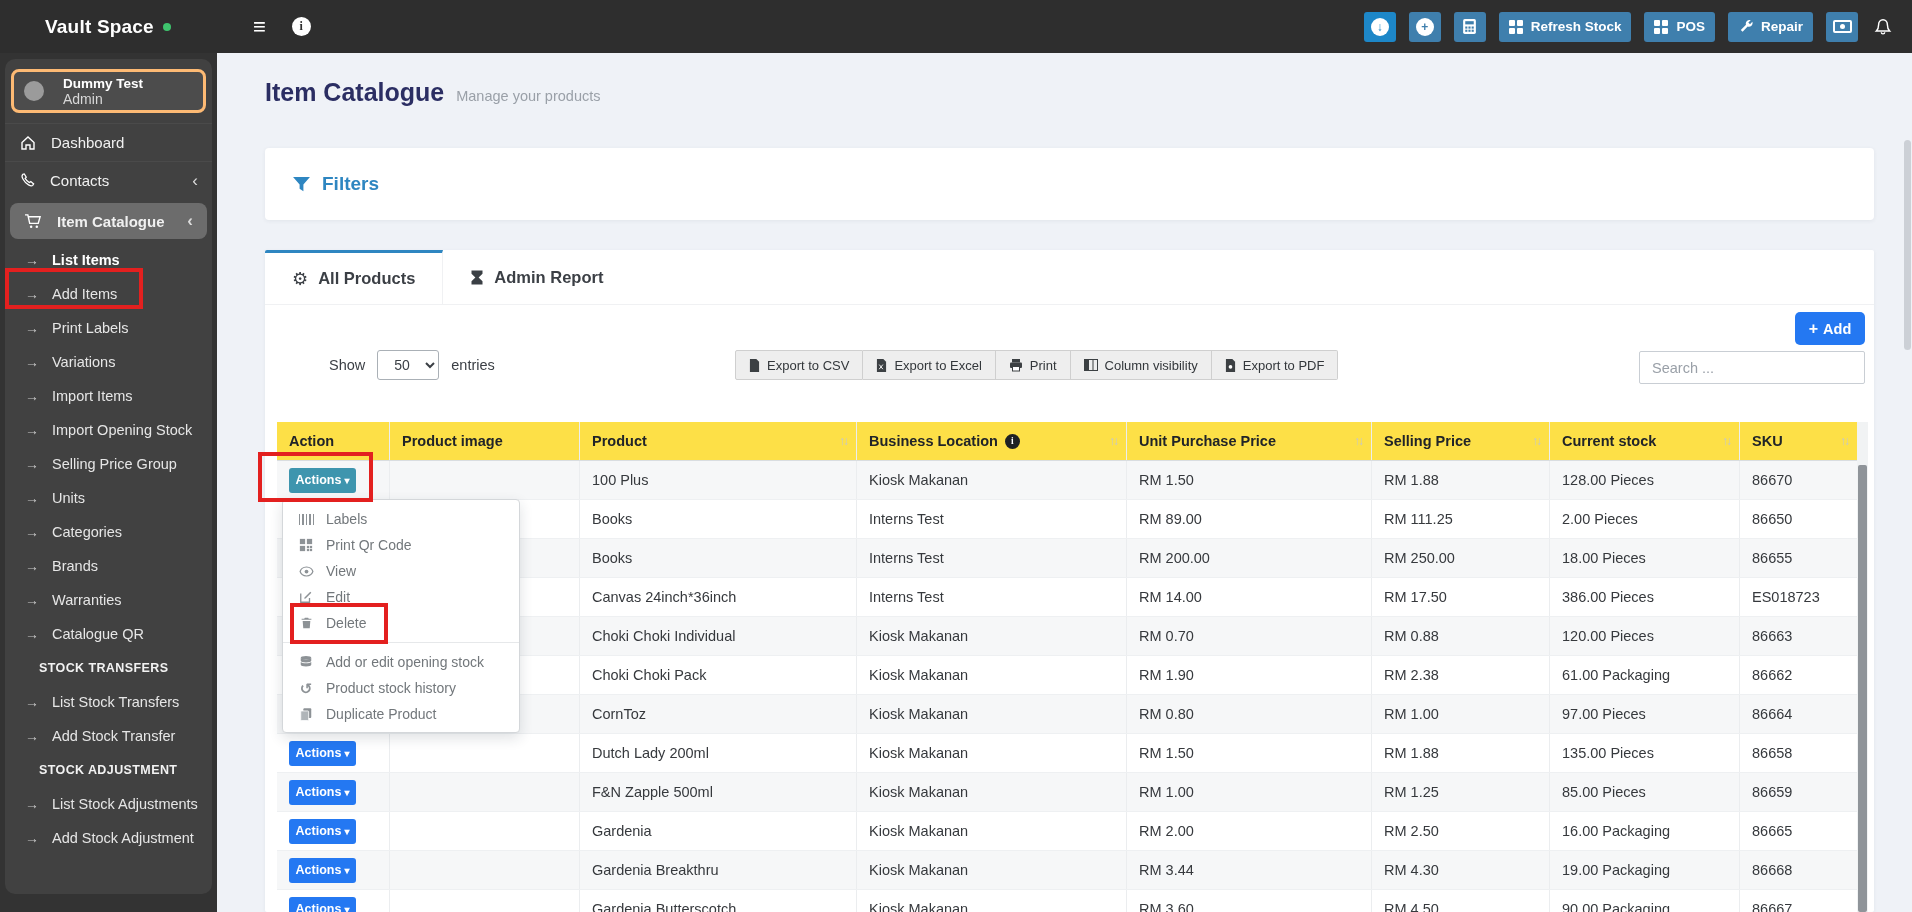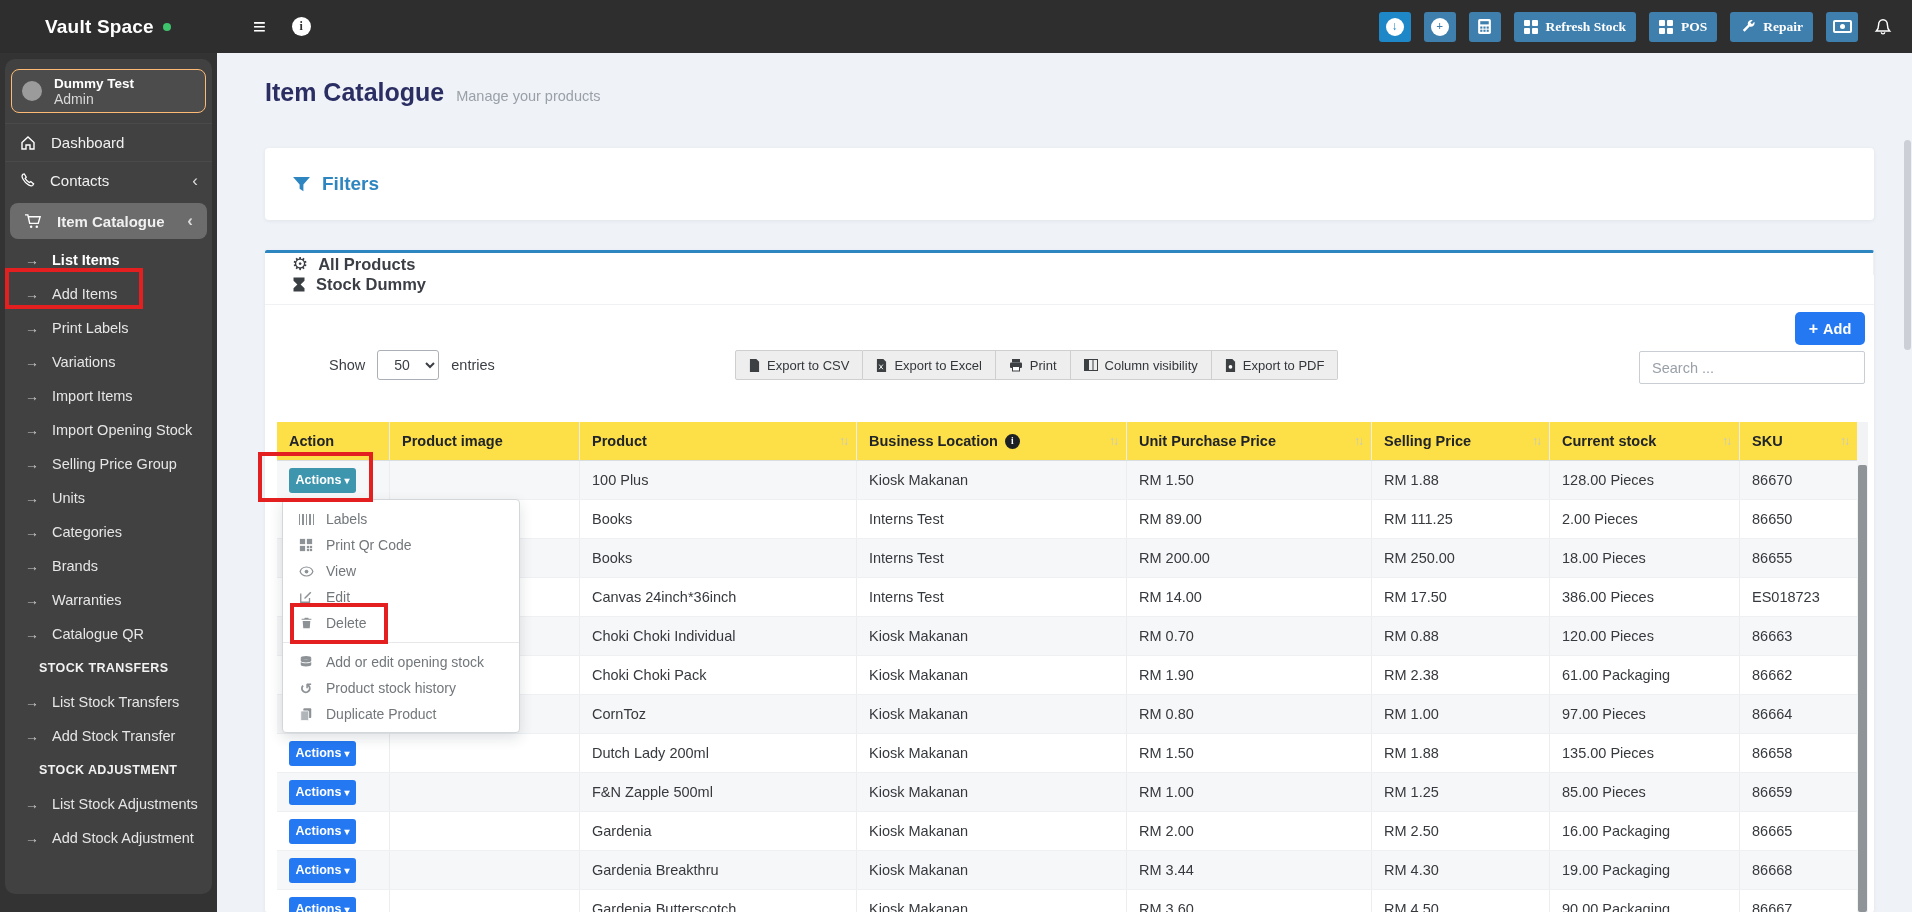--- a/index.html
+++ b/index.html
@@ -19,36 +19,36 @@
   .g-undo::before{content:"\21BA";}
   .g-i::before{content:"i";}
 
   
   .topbar { position:absolute; left:0; top:0; width:1912px; height:53px; background:#2e2e2e; display:flex; align-items:center; z-index:20; }
   .brand { margin-left:45px; color:#fff; font-size:19px; font-weight:bold; letter-spacing:.2px; display:flex; align-items:center;text-align:center; }
   .brand-dot { width:8px; height:8px; border-radius:50%; background:#3ec46d; margin-left:9px; }
   .tb-hamburger { margin-left:82px; color:#fff; font-size:22px; cursor:pointer; }
   .tb-info { margin-left:26px; width:19px; height:19px; border-radius:50%; background:#fff; color:#2e2e2e; font-weight:bold; font-size:12px; display:flex; align-items:center; justify-content:center; font-family:"Liberation Serif",serif; cursor:pointer; }
   .tb-right { position:absolute; right:17px; top:0; height:53px; display:flex; align-items:center; gap:13px; }
-  .tb-btn { height:30px; border:none; border-radius:3px; background:#3f7fad; color:#fff; display:flex; align-items:center; justify-content:center; gap:8px; font-size:13.5px; font-weight:bold; padding:0 10px; cursor:pointer;font-family:Liberation Serif, serif; }
+  .tb-btn { height:30px; border:none; border-radius:3px; background:#3f7fad; color:#fff; display:flex; align-items:center; justify-content:center; gap:8px; font-size:13.5px; font-weight:bold; padding:0 10px; cursor:pointer; }
   .tb-btn.icon-only { width:32px; padding:0; }
   .tb-btn.bright { background:#1d87c8; }
   .circle-ic { width:18px; height:18px; border-radius:50%; background:#fff; display:flex; align-items:center; justify-content:center; font-size:12px; font-weight:bold; }
   .tb-btn.bright .circle-ic { color:#1d87c8; }
   .tb-btn .circle-ic { color:#3f7fad; }
   .gridic { display:grid; grid-template-columns:6px 6px; grid-template-rows:6px 6px; gap:2px; }
   .gridic span { background:#fff; border-radius:1px; }
   .cash-ic { width:19px; height:13px; border:2px solid #fff; border-radius:2px; position:relative; }
   .cash-ic::after { content:""; position:absolute; left:50%; top:50%; width:5px; height:5px; margin:-2.5px 0 0 -2.5px; border-radius:50%; background:#fff; }
   .bell-wrap { width:24px; display:flex; justify-content:center; cursor:pointer; }
 
   
   .sidebar { position:absolute; left:0; top:53px; width:217px; height:859px; background:#333333; z-index:15; }
   .side-panel { position:absolute; left:5px; right:5px; top:6px; height:835px; background:#414141; border-radius:10px; padding-top:6px; }
-  .user-card { margin:4px 6px 10px 6px; height:44px; background:#4c4c4c; border:1px solid #fdba74; border-radius:8px; display:flex; align-items:center; padding:0 10px; gap:12px; }
+  .user-card { margin:4px 6px 10px 6px; height:44px; background:#4c4c4c; border:3px solid #fdba74; border-radius:8px; display:flex; align-items:center; padding:0 10px; gap:19px; }
   .avatar { width:20px; height:20px; border-radius:50%; background:#9b9b9b; flex:none; }
   .user-name { color:#fff; font-size:13.5px; font-weight:bold; line-height:16px; }
   .user-role { color:#d8d8d8; font-size:14px; line-height:14px; }
   .side-item { height:38px; display:flex; align-items:center; gap:14px; padding:0 14px; color:#f0f0f0; font-size:15px; cursor:pointer; border-top:1px solid #4a4a4a; }
   .side-item:first-of-type { border-top:none; }
   .side-item .chev { margin-left:auto; color:#dcdcdc; font-size:17px; }
   .side-item.active { background:#6c6c6c; border-radius:8px; margin:4px 5px; font-weight:bold; border-top:none; height:36px; }
   .subitem { height:34px; display:flex; align-items:center; gap:13px; padding:0 14px 0 20px; color:#e6e6e6; font-size:14.5px; cursor:pointer; }
   .subitem .g-arrow { color:#c7c7c7; font-size:14px; }
   .subitem.current { font-weight:bold; color:#fff; }
@@ -58,21 +58,21 @@
   .page-header { position:absolute; left:265px; top:78px; display:flex; align-items:baseline; z-index:5; }
   .page-title { font-size:25px; font-weight:bold; color:#2b2e63; }
   .page-subtitle { font-size:14.5px; color:#9aa0a8; margin-left:12px; }
 
   .filters-card { position:absolute; left:265px; top:148px; width:1609px; height:72px; background:#fff; border-radius:4px; box-shadow:0 1px 4px rgba(40,50,70,.07); display:flex; align-items:center; padding-left:27px; gap:11px; z-index:5; cursor:pointer; }
   .filters-label { color:#2e86c1; font-size:19px; font-weight:bold; }
 
   .panel { position:absolute; left:265px; top:250px; width:1609px; height:662px; background:#fff; border-radius:2px; box-shadow:0 1px 4px rgba(40,50,70,.06); overflow:hidden; z-index:5; }
 
   
-  .tabbar { position:absolute; left:0; top:0; right:0; height:55px; display:flex; border-bottom:1px solid #f0f1f3;flex-direction:column; }
+  .tabbar { position:absolute; left:0; top:0; right:0; height:55px; display:flex; border-bottom:1px solid #f0f1f3; }
   .tab { display:flex; align-items:center; gap:10px; padding:0 27px; font-size:16.5px; font-weight:bold; color:#3b3f45; cursor:pointer; }
   .tab .g-cogs { font-size:18px; }
   .tab.active { border-top:3px solid #2e86c1; border-right:1px solid #f0f1f3; background:#fff; }
 
   
   .show-group { position:absolute; left:64px; top:100px; display:flex; align-items:center; gap:12px; font-size:14.5px; color:#3b3f45; }
   .page-size { width:62px; height:30px; border:1px solid #aab0b6; border-radius:3px; font-size:14px; color:#3b3f45; padding-left:12px; background:#fff; font-family:"Liberation Sans",sans-serif; }
   .export-group { position:absolute; left:470px; top:100px; display:flex; }
   .exp-btn { height:30px; background:#eeeeee; border:1px solid #cfcfcf; border-left-width:0; color:#33373b; font-size:13px; display:flex; align-items:center; gap:7px; padding:0 13px; cursor:pointer; font-family:"Liberation Sans",sans-serif; }
   .exp-btn:first-child { border-left-width:1px; border-radius:2px 0 0 2px; }
@@ -313,21 +313,21 @@
 
     <div class="tabbar">
       <div class="tab active">
         <span class="g-cogs"></span>
         <span>All Products</span>
       </div>
       <div class="tab">
         <svg width="14" height="17" viewBox="0 0 14 16">
             <path d="M1.5 1h11v3.2L8.6 8l3.9 3.8V15h-11v-3.2L5.4 8 1.5 4.2z" fill="#3a3f44"></path>
           </svg>
-        <span>Stock Dummy</span>
+        <span>Admin Report</span>
       </div>
     </div>
 
     <button class="add-btn">
       <span class="g-plus"></span>
       <span>Add</span>
     </button>
 
     <div class="show-group">
       <span>Show</span>

